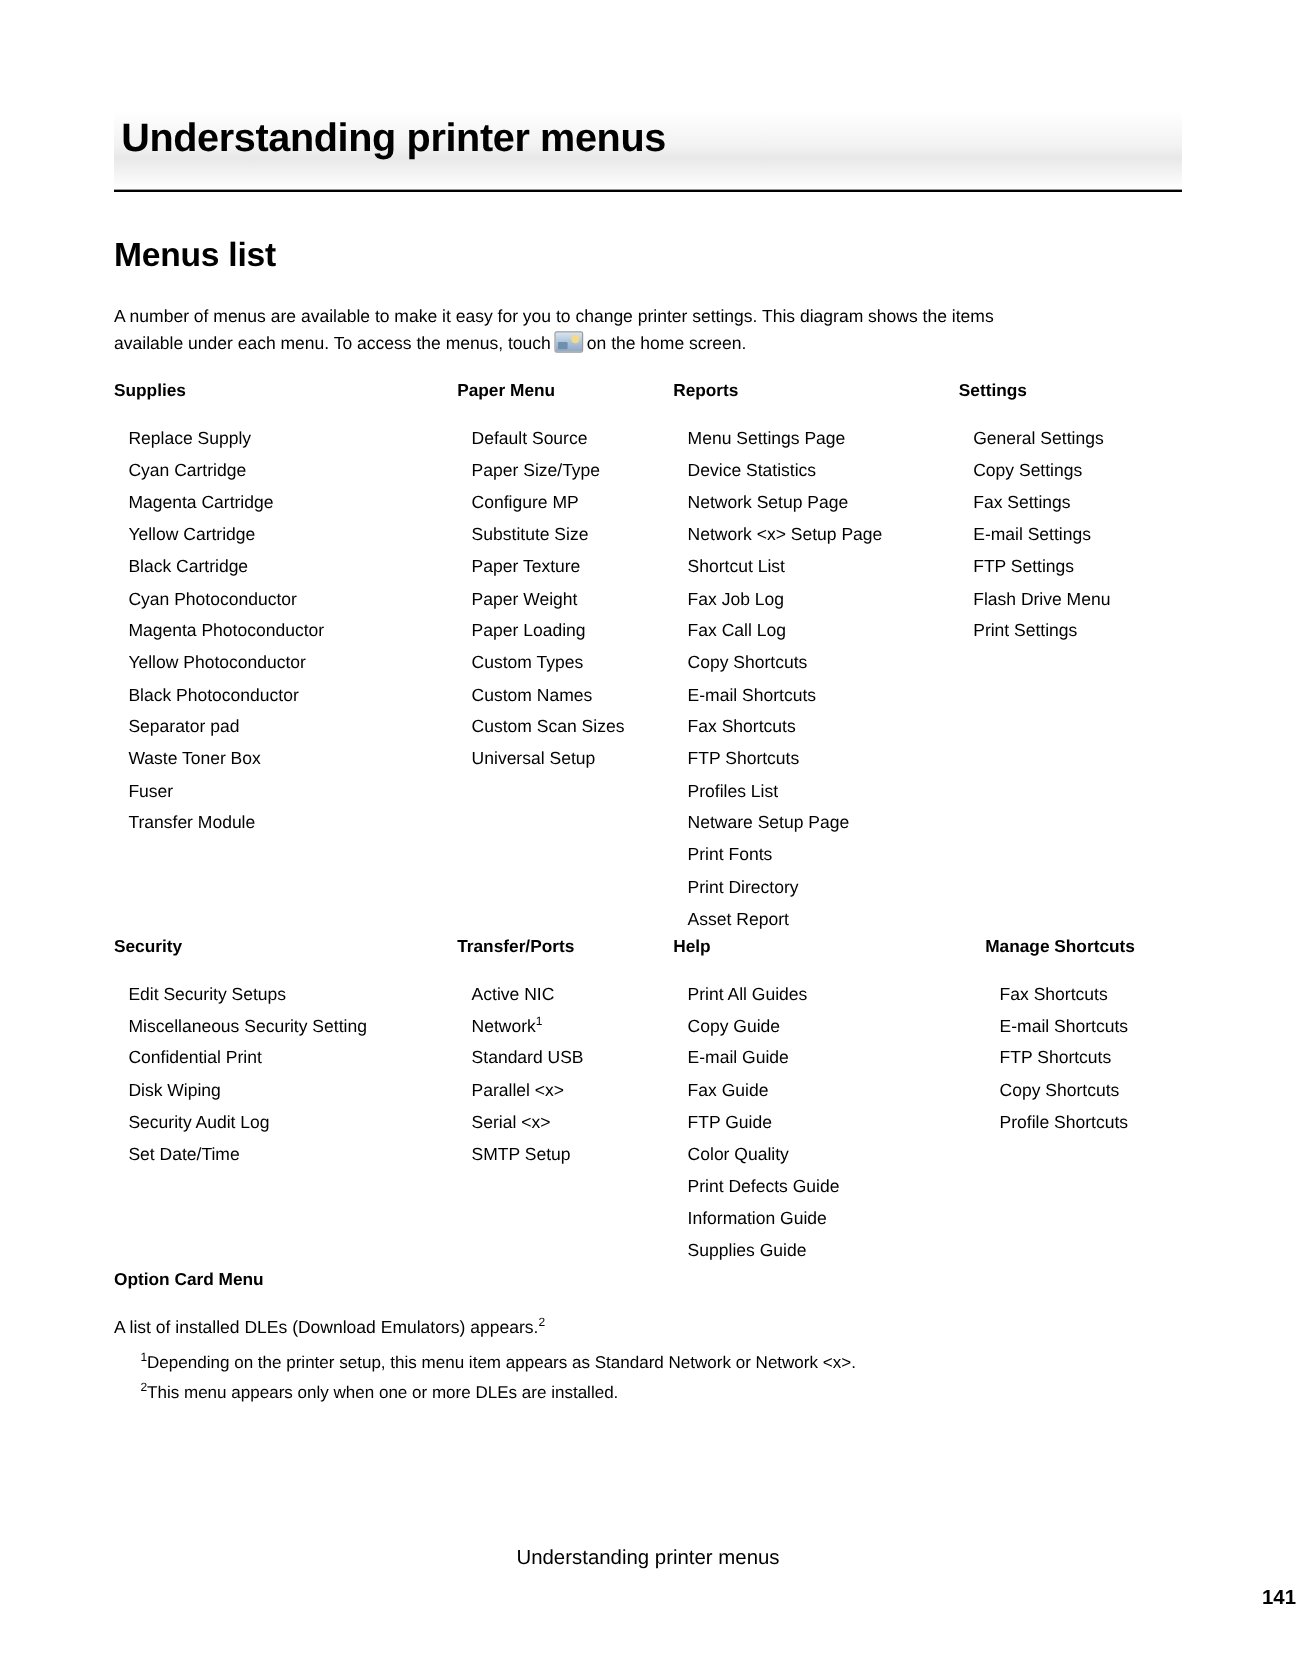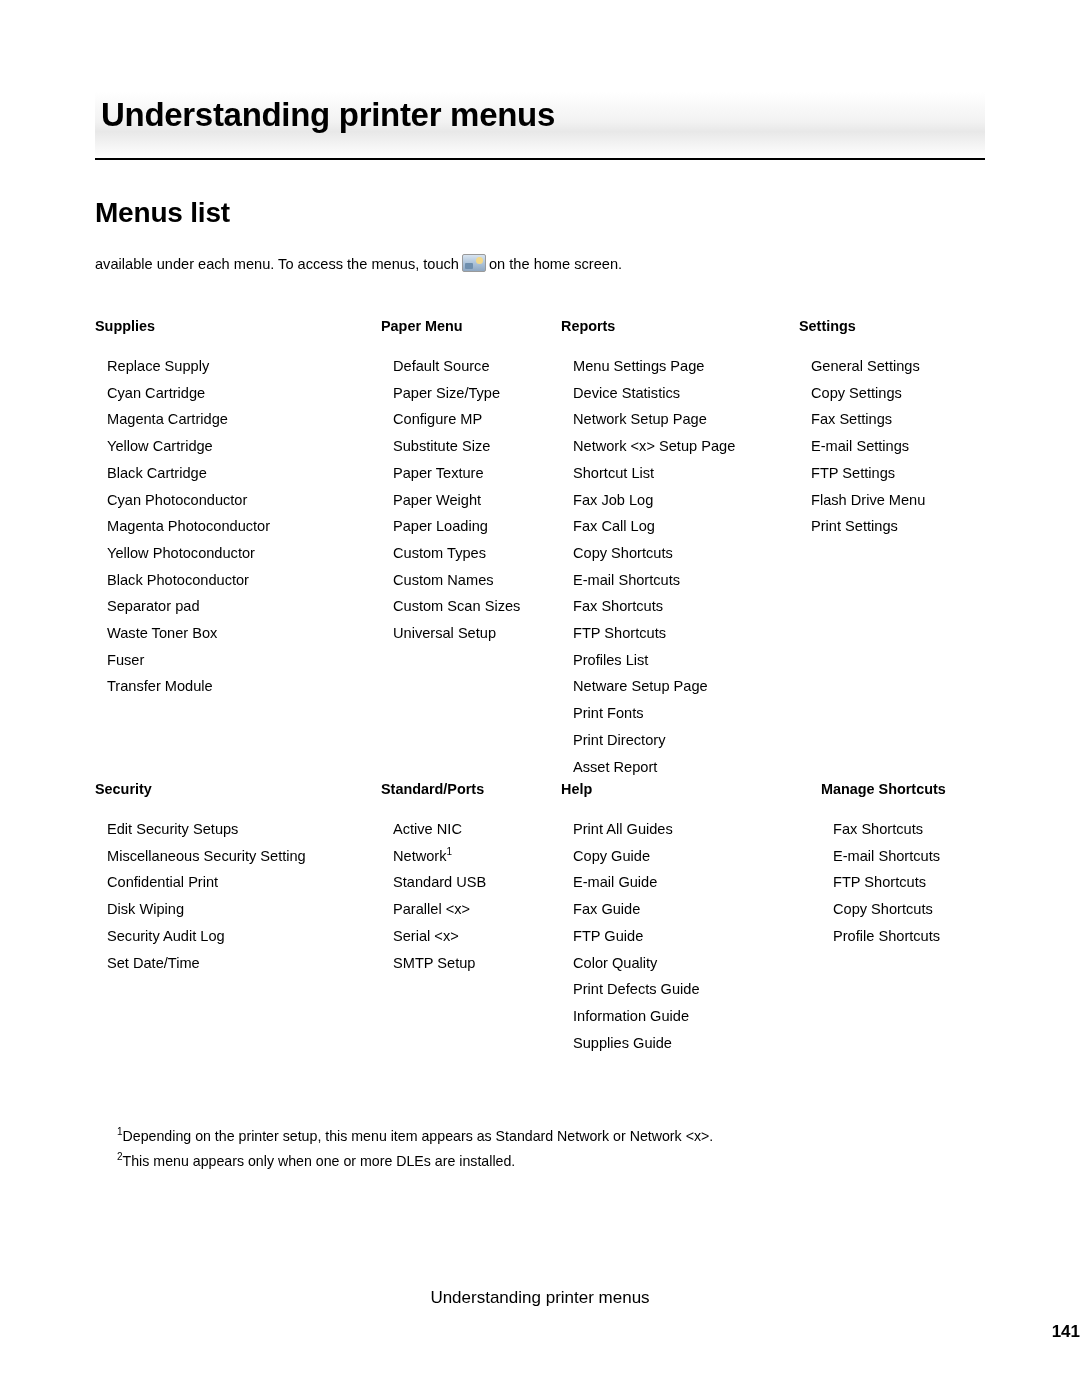--- a/index.html
+++ b/index.html
@@ -170,20 +170,21 @@
 
 <div class="page">
 
   <div class="title-banner">
     <div class="title-text">Understanding printer menus</div>
   </div>
 
   <div class="section-heading">Menus list</div>
 
   <div class="intro">
+    <span>A number of menus are available to make it easy for you to change printer settings. This diagram shows the items</span>
     <span class="line2">
       <span>available under each menu. To access the menus, touch</span><span class="touch-icon"></span><span>on the home screen.</span>
     </span>
   </div>
 
   <div class="menu-block" id="block-supplies">
     <div class="col-head">Supplies</div>
     <ul class="col-list">
       <li>Replace Supply</li>
       <li>Cyan Cartridge</li>
@@ -259,21 +260,21 @@
       <li>Edit Security Setups</li>
       <li>Miscellaneous Security Setting</li>
       <li>Confidential Print</li>
       <li>Disk Wiping</li>
       <li>Security Audit Log</li>
       <li>Set Date/Time</li>
     </ul>
   </div>
 
   <div class="menu-block" id="block-network">
-    <div class="col-head">Standard/Ports</div>
+    <div class="col-head">Transfer/Ports</div>
     <ul class="col-list">
       <li>Active NIC</li>
       <li><span>Network</span><sup>1</sup></li>
       <li>Standard USB</li>
       <li>Parallel &lt;x&gt;</li>
       <li>Serial &lt;x&gt;</li>
       <li>SMTP Setup</li>
     </ul>
   </div>
 
@@ -296,20 +297,24 @@
     <div class="col-head">Manage Shortcuts</div>
     <ul class="col-list">
       <li>Fax Shortcuts</li>
       <li>E-mail Shortcuts</li>
       <li>FTP Shortcuts</li>
       <li>Copy Shortcuts</li>
       <li>Profile Shortcuts</li>
     </ul>
   </div>
 
+  <div class="menu-block" id="block-option">
+    <div class="col-head">Option Card Menu</div>
+    <div class="opt-text"><span>A list of installed DLEs (Download Emulators) appears.</span><sup>2</sup></div>
+  </div>
 
   <div class="footnotes">
     <div><sup>1</sup><span>Depending on the printer setup, this menu item appears as Standard Network or Network &lt;x&gt;.</span></div>
     <div><sup>2</sup><span>This menu appears only when one or more DLEs are installed.</span></div>
   </div>
 
   <div class="footer-title">Understanding printer menus</div>
   <div class="footer-page">141</div>
 
 </div>

